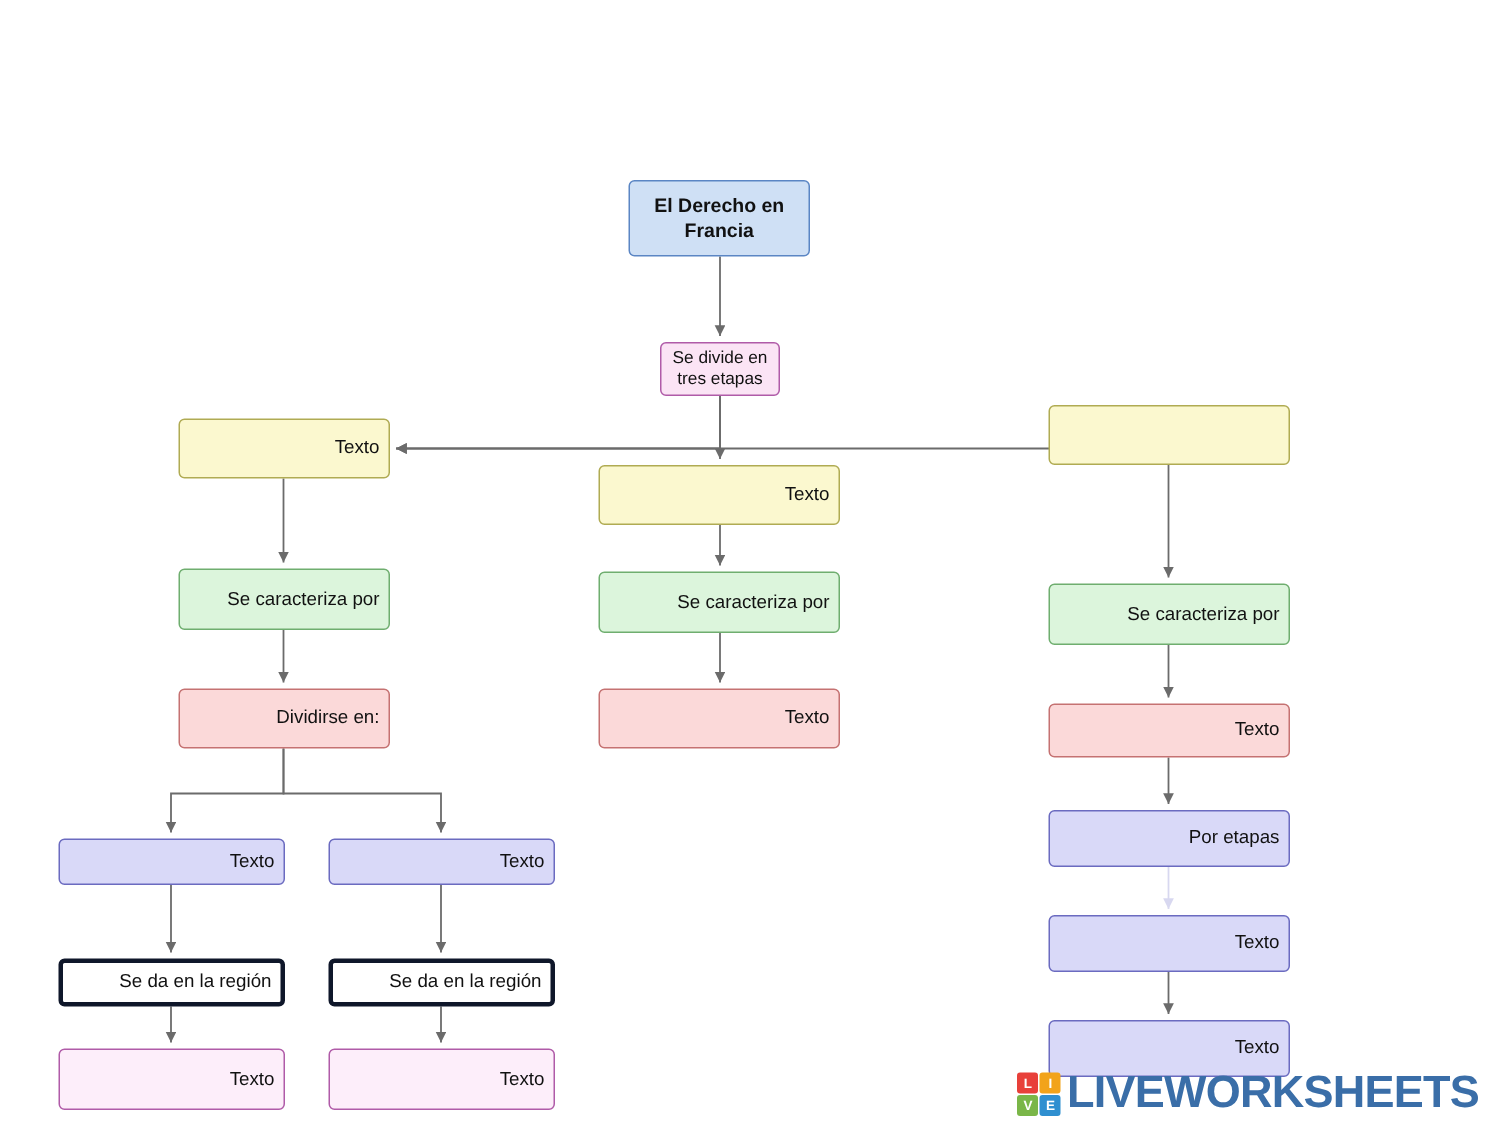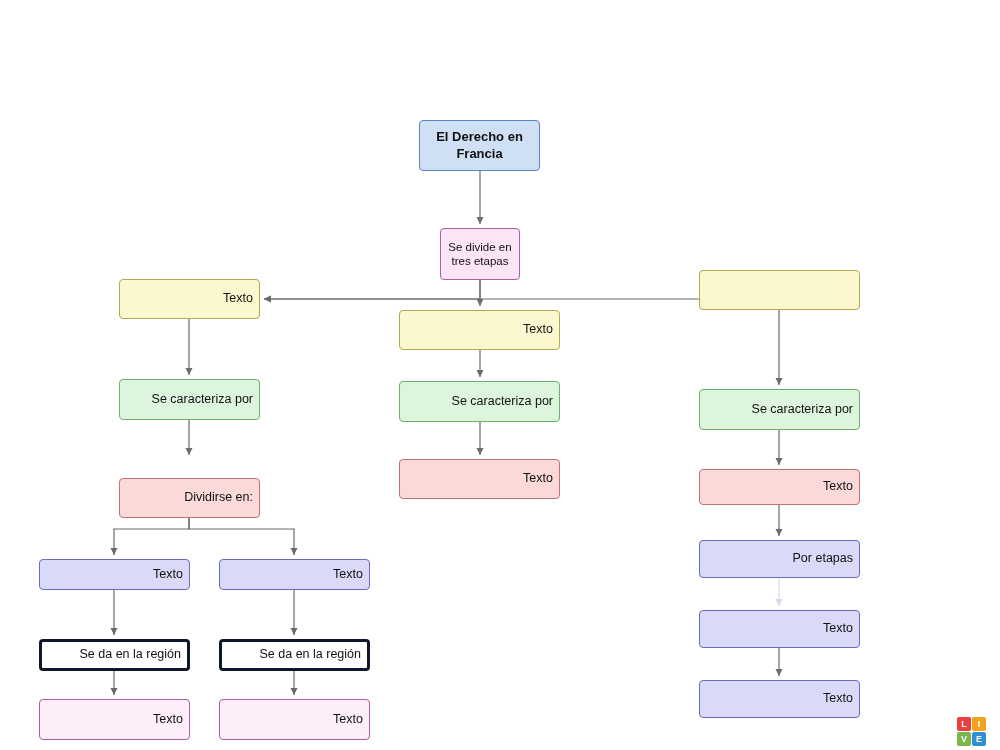--- a/index.html
+++ b/index.html
@@ -124,30 +124,30 @@
         <path d="M779,505 L779,536" fill="none" stroke="#6b6b6b" stroke-width="1.2" marker-end="url(#arrow)"></path>
         <path d="M779,578 L779,606" fill="none" stroke="#d8d8f0" stroke-width="1.2" marker-end="url(#arrow-faded)"></path>
         <path d="M779,648 L779,676" fill="none" stroke="#6b6b6b" stroke-width="1.2" marker-end="url(#arrow)"></path>
       </g>
   </svg>
 
   <div id="node-layer">
       <div class="node t-blue title" style="left: 419px; top: 120px; width: 121px; height: 51px;">
         <span>El Derecho en Francia</span>
       </div>
-      <div class="node t-pink small" style="left: 440px; top: 228px; width: 80px; height: 52px;">
+      <div class="node t-pink small" style="left: 440px; top: 228px; width: 80px; height: 36px;">
         <span>Se divide en tres etapas</span>
       </div>
       <div class="node t-yellow" style="left: 119px; top: 279px; width: 141px; height: 40px;">
         <span>Texto</span>
       </div>
       <div class="node t-green" style="left: 119px; top: 379px; width: 141px; height: 41px;">
         <span>Se caracteriza por</span>
       </div>
-      <div class="node t-red" style="left: 119px; top: 478px; width: 141px; height: 40px;">
+      <div class="node t-red" style="left: 119px; top: 459px; width: 141px; height: 40px;">
         <span>Dividirse en:</span>
       </div>
       <div class="node t-purple" style="left: 39px; top: 559px; width: 151px; height: 31px;">
         <span>Texto</span>
       </div>
       <div class="node t-purple" style="left: 219px; top: 559px; width: 151px; height: 31px;">
         <span>Texto</span>
       </div>
       <div class="node t-white" style="left: 39px; top: 639px; width: 151px; height: 32px;">
         <span>Se da en la región</span>
@@ -190,14 +190,15 @@
       </div>
     </div>
 
   <div id="watermark">
     <div class="lw-logo">
       <span class="lw-l">L</span>
       <span class="lw-i">I</span>
       <span class="lw-v">V</span>
       <span class="lw-e">E</span>
     </div>
+    <div class="lw-text">LIVEWORKSHEETS</div>
   </div>
 </div>
 
 </body></html>

